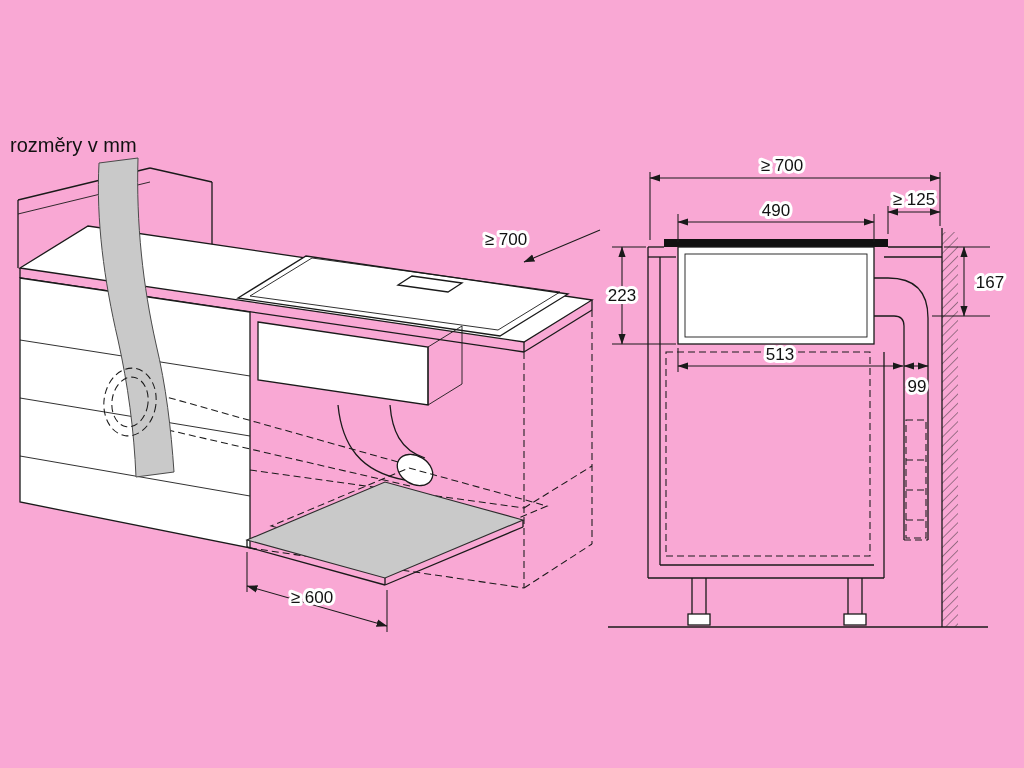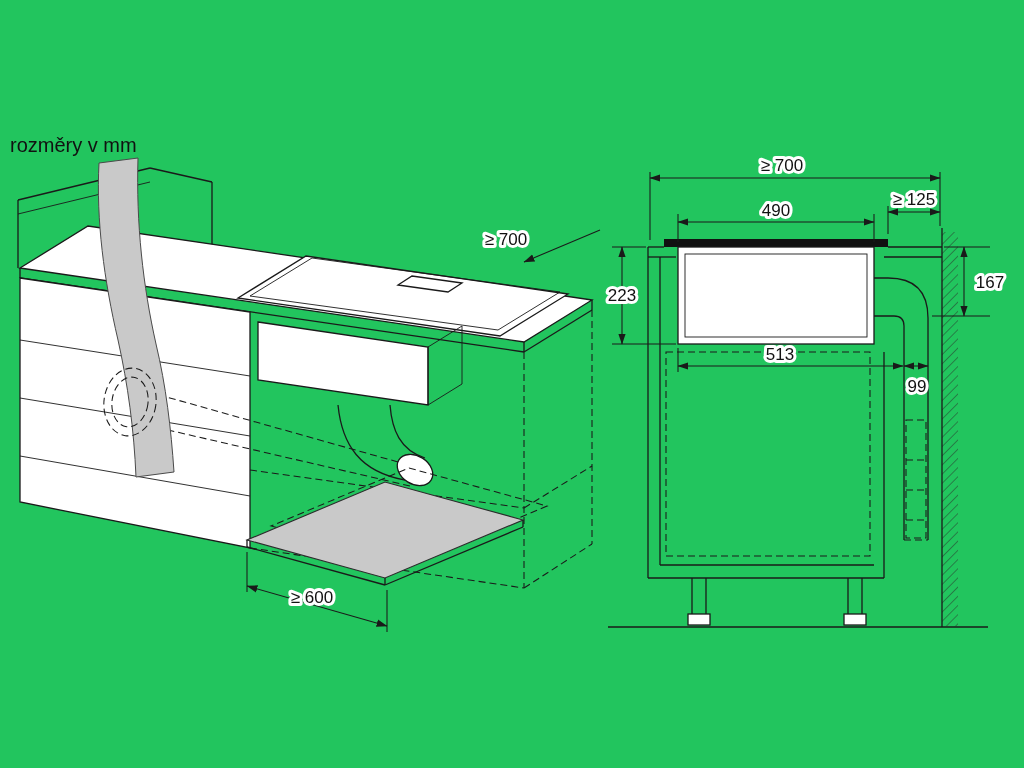--- a/index.html
+++ b/index.html
@@ -1,16 +1,16 @@
 <!DOCTYPE html>
 <html><head>
 <meta charset="utf-8">
 <style>
   html,body{margin:0;padding:0;background:#ffffff;}
-  .canvas{position:relative;width:1024px;height:768px;background:#22c55e;overflow:hidden;
+  .canvas{position:relative;width:1024px;height:768px;background:#f9a8d4;overflow:hidden;
           font-family:"Liberation Sans", sans-serif;}
   svg{position:absolute;left:0;top:0;}
   .ln   {stroke:#1a1a1a;stroke-width:1.3;fill:none;}
   .thin {stroke:#1a1a1a;stroke-width:0.9;fill:none;}
   .dash {stroke:#1a1a1a;stroke-width:1.05;fill:none;stroke-dasharray:7 4;}
   .dim  {stroke:#1a1a1a;stroke-width:1.05;fill:none;}
   .fillw{fill:#ffffff;}
   .gray {fill:#c9c9c9;stroke:#4a4a4a;stroke-width:1;}
   .grayn{fill:#c9c9c9;stroke:#2c2c2c;stroke-width:1.1;}
   .blackfill{fill:#111111;stroke:none;}

